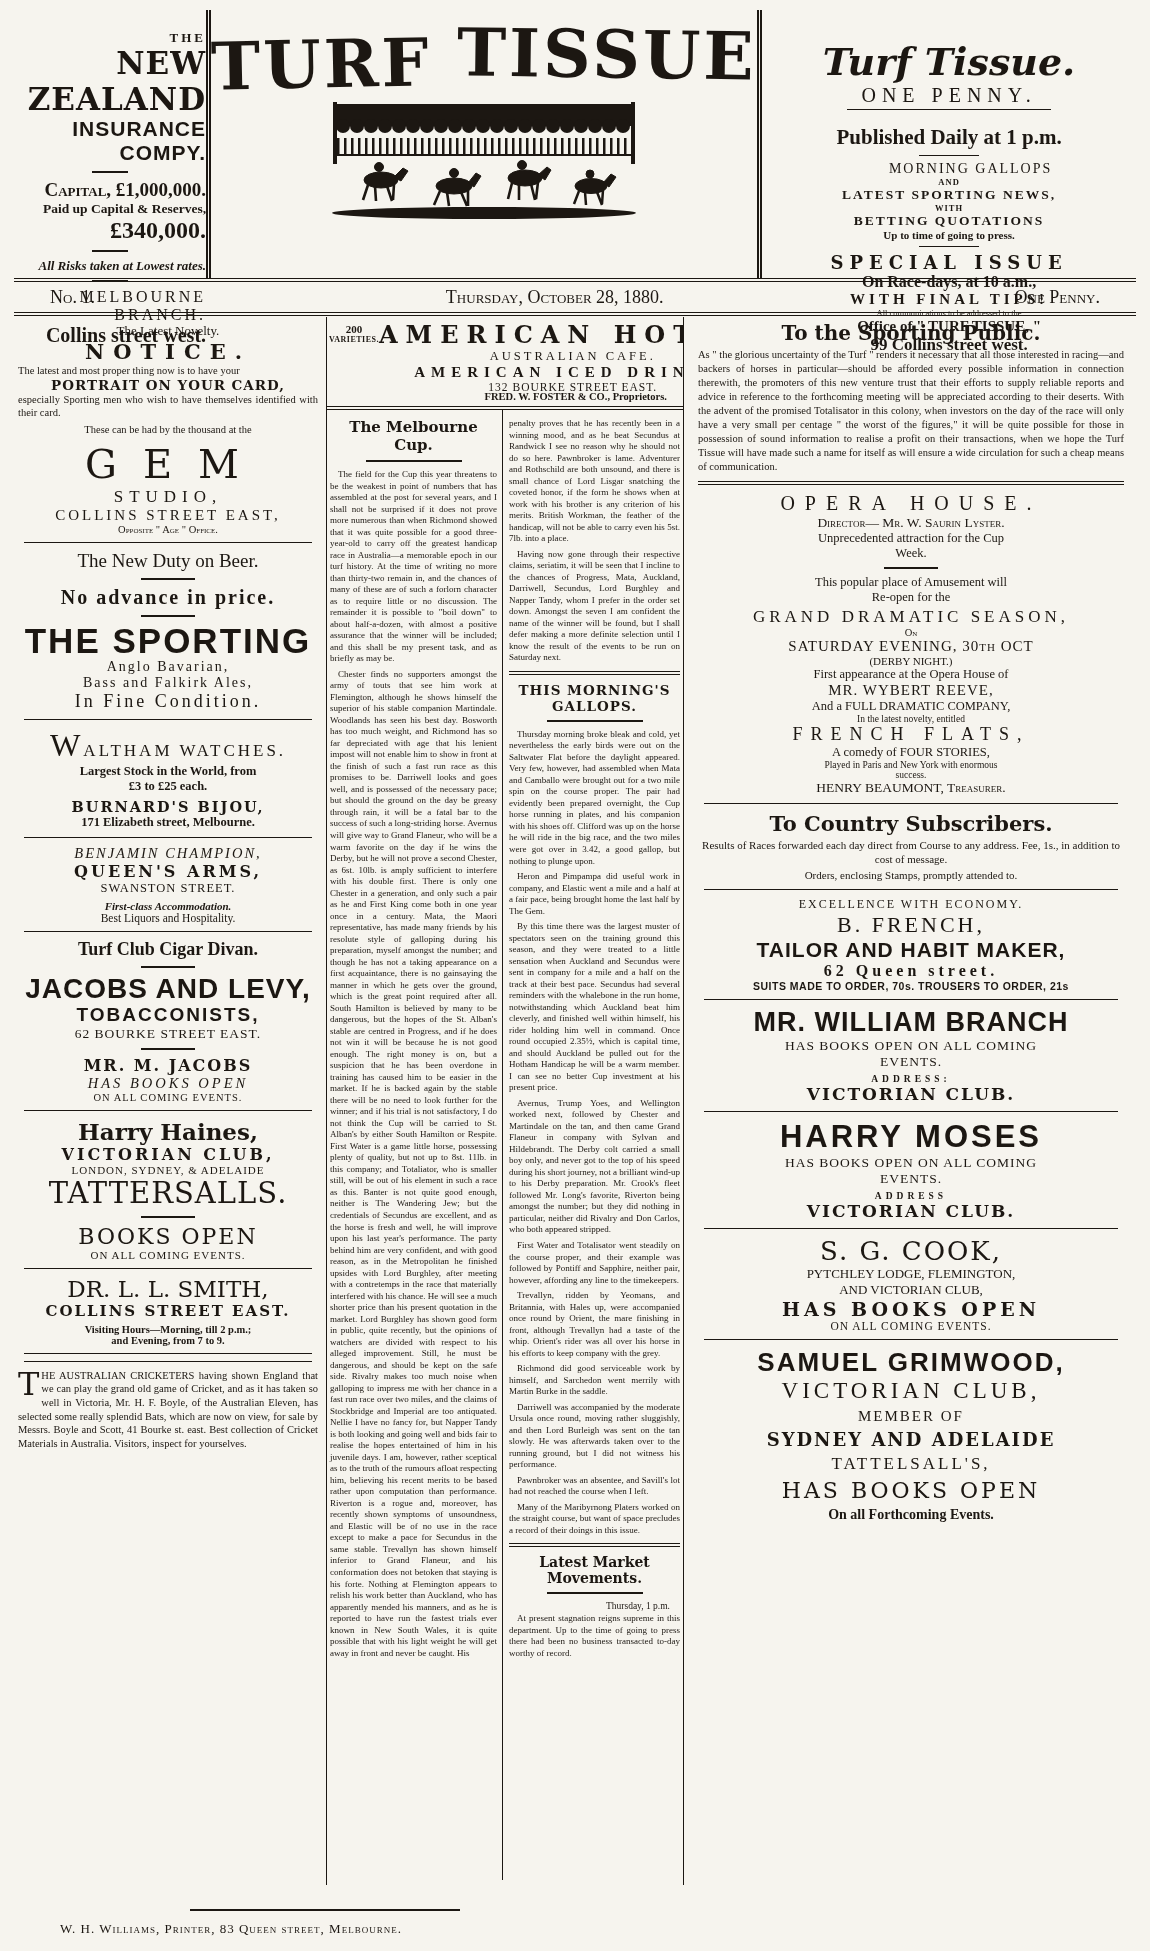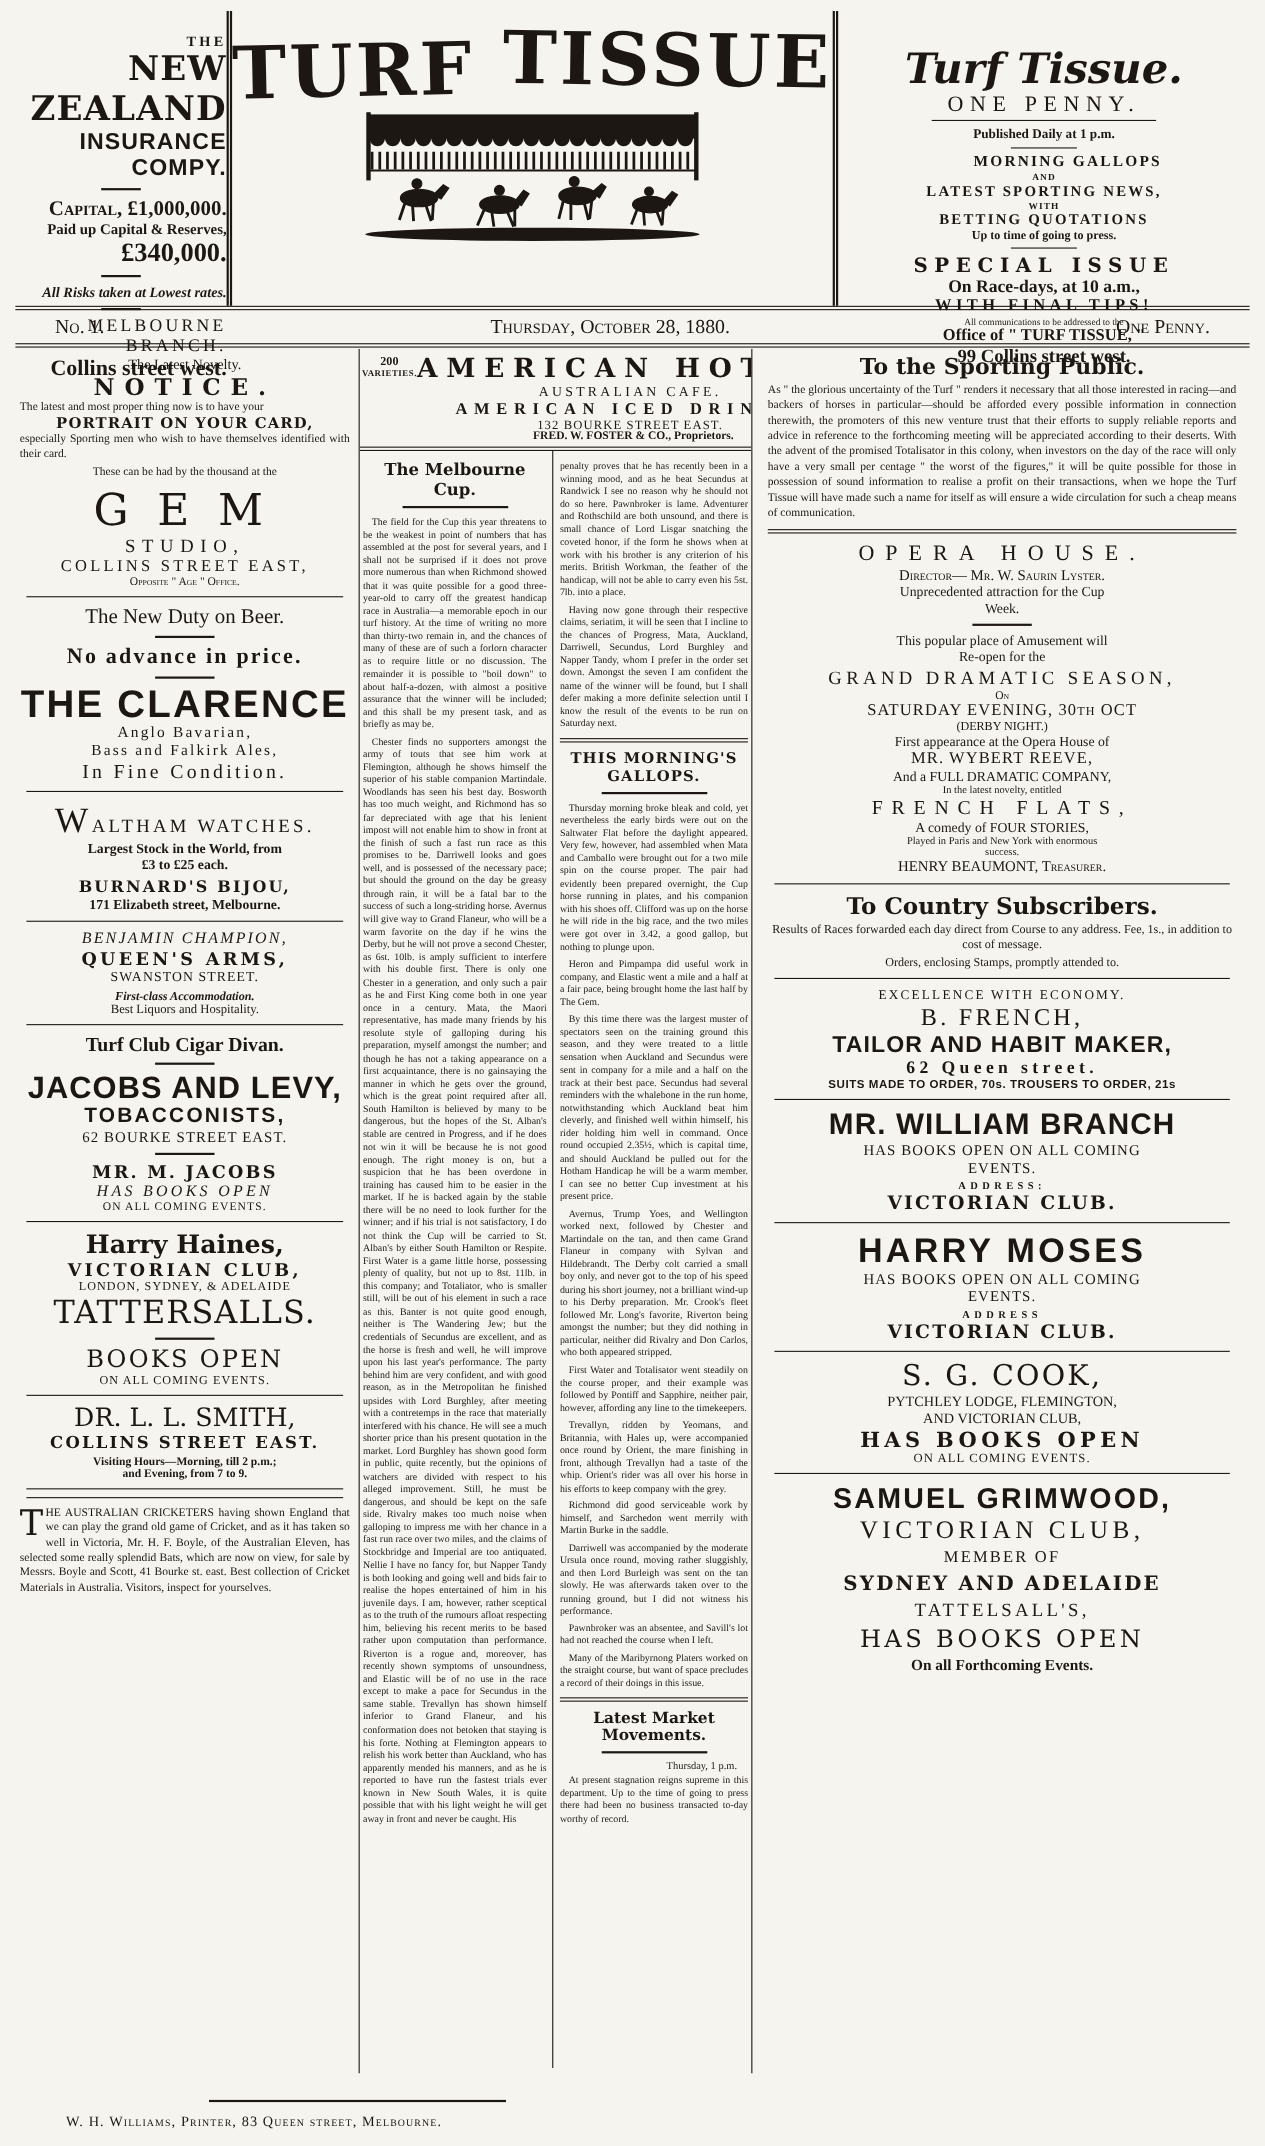--- a/index.html
+++ b/index.html
@@ -20,22 +20,22 @@
   .mh-res{font-size:24px;font-weight:bold;}
   .mh-risks{font-size:13px;font-weight:bold;font-style:italic;}
   .mh-branch{font-size:16px;letter-spacing:3px;margin-top:4px;}
   .mh-street{font-size:20px;font-weight:bold;}
   .paper-title{font-family:"DejaVu Serif",serif;font-weight:bold;font-size:66px;letter-spacing:3px;line-height:1;
                transform:rotate(-1.2deg);white-space:nowrap;}
   .paper-title .w2{display:inline-block;transform:rotate(2deg) translateY(-4px);}
   .engraving{margin-top:6px;}
   .tt-black{font-family:"DejaVu Serif",serif;font-weight:bold;font-style:italic;font-size:38px;line-height:1.05;margin-top:24px;}
   .tt-penny{font-size:20px;letter-spacing:6px;margin-top:2px;border-bottom:1px solid #1c1712;display:inline-block;padding:0 14px 2px;}
-  .tt-pub{font-size:12px;font-weight:bold;margin-top:4px;}
-  .tt-s1{font-size:14px;font-weight:bold;letter-spacing:2px;margin-top:3px;padding-left:43px;}
+  .tt-pub{font-size:21px;font-weight:bold;margin-top:15px;}
+  .tt-s1{font-size:14px;font-weight:normal;letter-spacing:2px;margin-top:3px;padding-left:43px;}
   .tt-tiny{font-size:8.5px;font-weight:bold;letter-spacing:1px;}
   .tt-s2{font-size:13.5px;font-weight:bold;letter-spacing:2px;}
   .tt-press{font-size:11px;font-weight:bold;}
   .tt-special{font-family:"DejaVu Serif",serif;font-size:18px;font-weight:bold;letter-spacing:6px;margin-top:3px;}
   .tt-race{font-size:16px;font-weight:bold;}
   .tt-tips{font-size:15px;font-weight:bold;letter-spacing:4px;}
   .tt-comm{font-size:8.5px;}
   .tt-office{font-size:15px;font-weight:bold;}
   .tt-addr{font-size:17px;font-weight:bold;}
   
@@ -288,21 +288,21 @@
         <div class="a-studio">STUDIO,</div>
         <div class="a-cse">COLLINS STREET EAST,</div>
         <div class="a-opp">Opposite " Age " Office.</div>
       </div>
       <div class="rule"></div>
       <div>
         <div class="a-beer">The New Duty on Beer.</div>
         <div class="srule"></div>
         <div class="a-noadv">No advance in price.</div>
         <div class="srule"></div>
-        <div class="a-clarence">THE CLARENCE</div>
+        <div class="a-clarence">THE SPORTING</div>
         <div class="a-anglo">Anglo Bavarian,</div>
         <div class="a-anglo">Bass and Falkirk Ales,</div>
         <div class="a-fine">In Fine Condition.</div>
       </div>
       <div class="rule"></div>
       <div>
         <div class="a-waltham">WALTHAM WATCHES.</div>
         <div class="a-stock">Largest Stock in the World, from</div>
         <div class="a-stock">£3 to £25 each.</div>
         <div class="a-burnard mt4">BURNARD'S BIJOU,</div>

